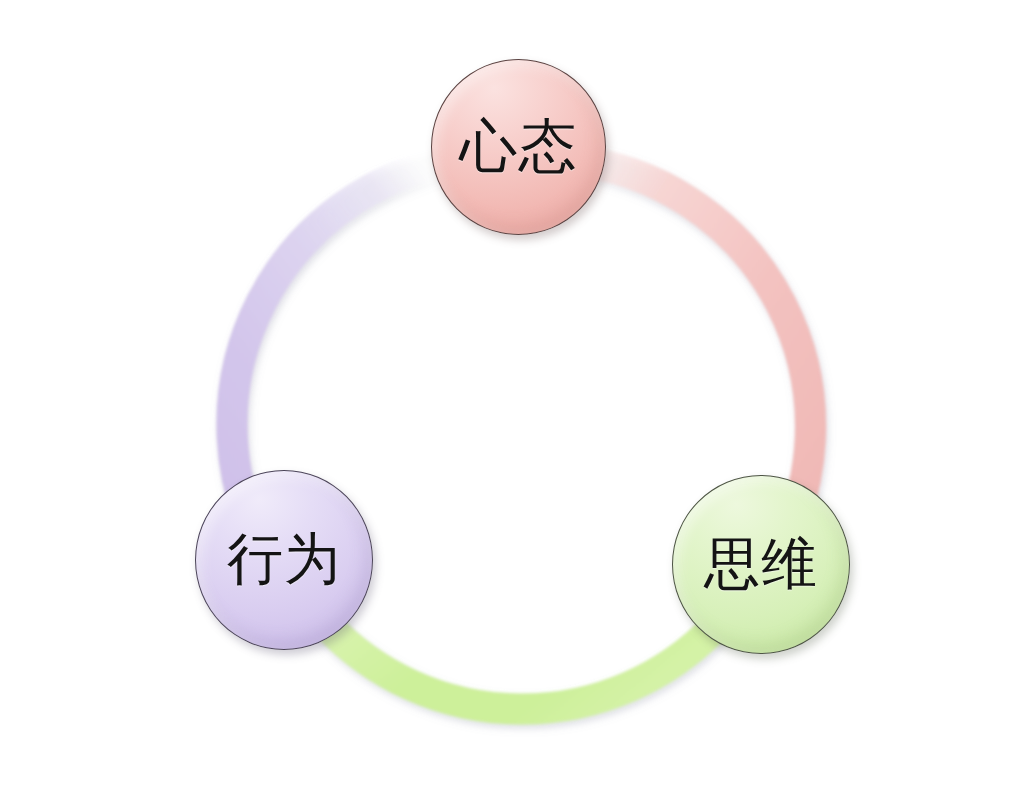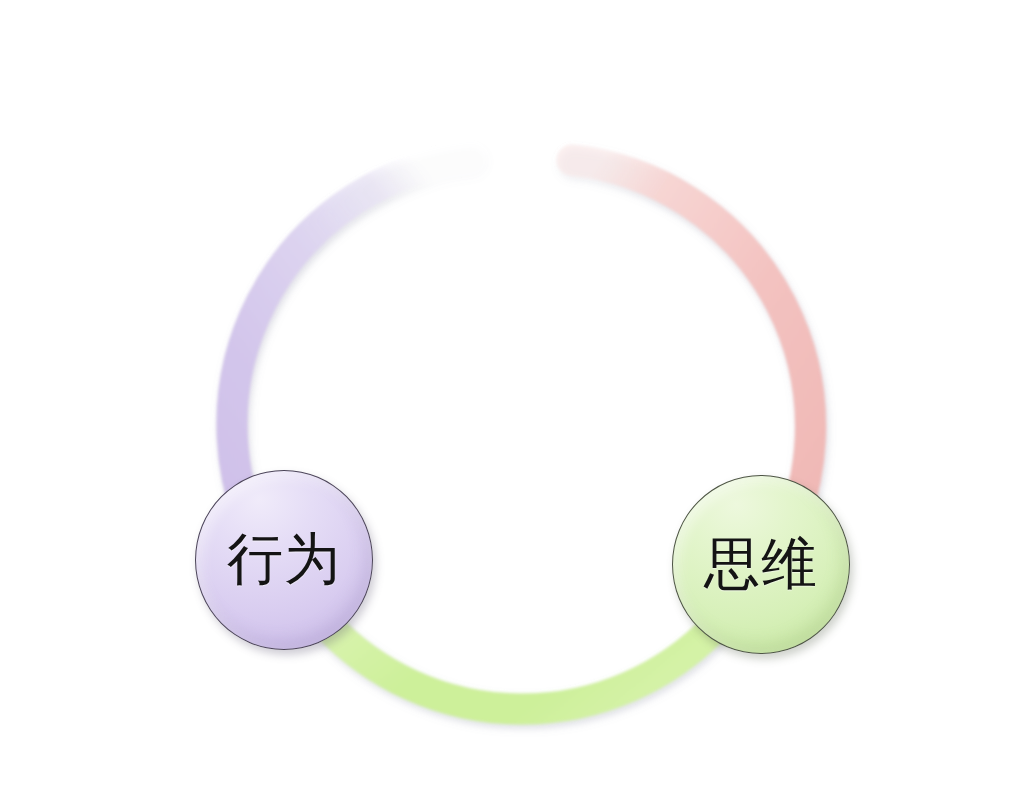--- a/index.html
+++ b/index.html
@@ -149,20 +149,23 @@
 
       <path d="M 470,158 A 268,268 0 0 0 266,555" fill="none" stroke="url(#gradLeft)" stroke-width="31" stroke-linecap="round" filter="url(#softBlur)"></path>
 
       <path d="M 572,160 A 268,268 0 0 1 776,558" fill="none" stroke="url(#gradRight)" stroke-width="31" stroke-linecap="round" filter="url(#softBlur)"></path>
 
       <path d="M 327,625 A 268,268 0 0 0 714,628" fill="none" stroke="url(#gradBottom)" stroke-width="31" stroke-linecap="round" filter="url(#softBlur)"></path>
     </g>
   </svg>
 
 
+  <div class="node" id="node-top">
+    <span class="node-label">心态</span>
+  </div>
 
   <div class="node" id="node-right">
     <span class="node-label">思维</span>
   </div>
 
   <div class="node" id="node-left">
     <span class="node-label">行为</span>
   </div>
 
 </div>

